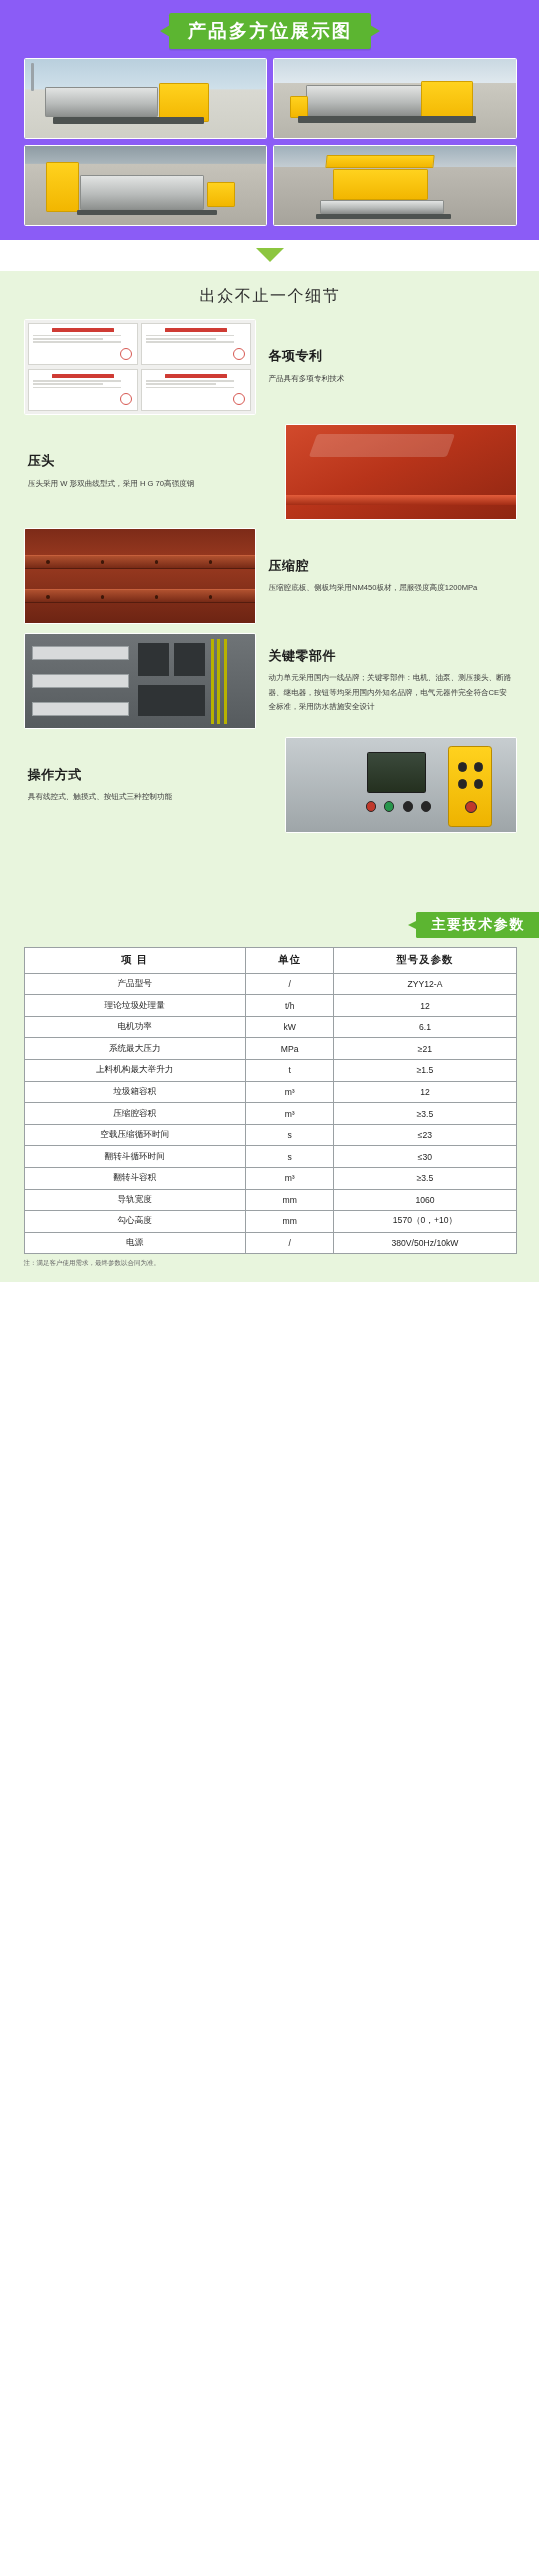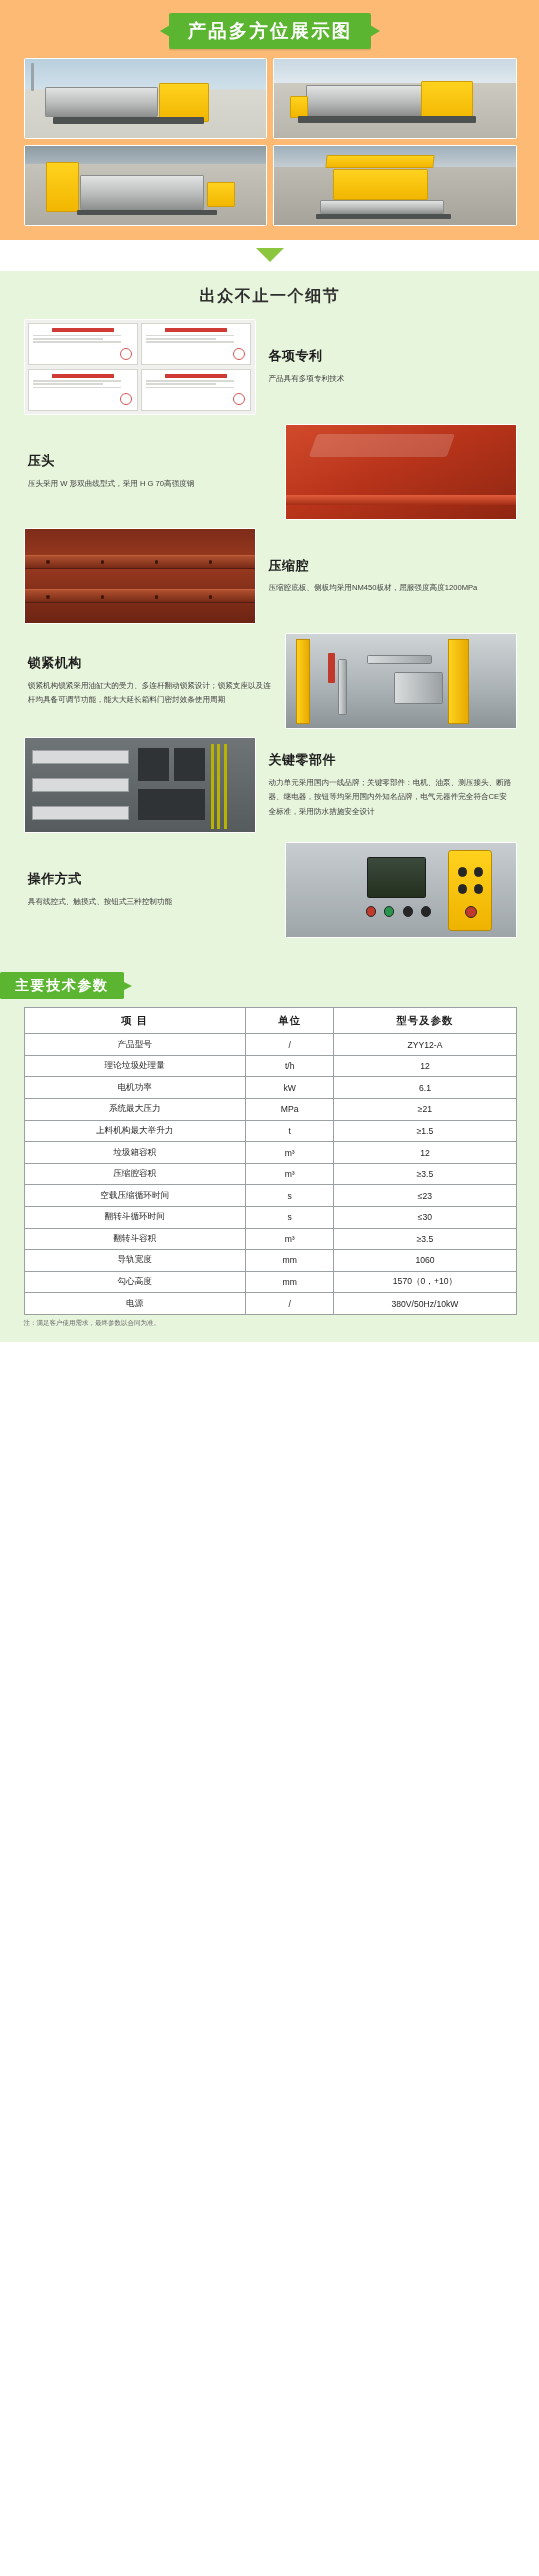--- a/index.html
+++ b/index.html
@@ -10,21 +10,21 @@
   }
   .page {
     width: 540px;
     margin: 0 auto;
     background: #ffffff;
     position: relative;
   }
 
   
   .sec-showcase {
-    background: #fdba74;
+    background: #8b5cf6;
     padding: 9.7px 0 14px 0;
   }
   .banner-title-wrap {
     display: flex;
     justify-content: center;
     align-items: center;
     margin: 3.2px 0 9.7px 0;
   }
   .banner-title {
     background: #5cb531;
@@ -124,21 +124,21 @@
   }
 
   
   .sec-details {
     background: #e8f5dd;
     padding: 12px 0 15px 0;
   }
   .sec-head {
     text-align: center;
     font-size: 16px;
-    font-weight: bold;
+    font-weight: normal;
     color: #2e2e2e;
     letter-spacing: 1.6px;
     margin: 3.2px 0 12px 0;
   }
   .detail-row {
     width: 493px;
     margin: 0 auto 8.6px auto;
     display: flex;
     align-items: center;
     gap: 8.6px;
@@ -317,21 +317,21 @@
   .ctrlimg .btn.red { background: #c0392b; }
   .ctrlimg .btn.grn { background: #27954b; }
   .ctrlimg .btn.blk { background: #262626; }
 
   
   .sec-spec {
     background: #e8f5dd;
     padding: 10.8px 0 5.4px 0;
   }
   .spec-title-wrap {
-    display: flex; justify-content: flex-start; margin-bottom: 8.6px;
+    display: flex; justify-content: flex-end; margin-bottom: 8.6px; margin-top: 44px;
   }
   .spec-title {
     background: #5cb531;
     color: #fff;
     font-size: 14px;
     font-weight: bold;
     letter-spacing: 1.6px;
     padding: 4.3px 15px;
     border-radius: 1.6px;
     position: relative;
@@ -494,36 +494,20 @@
           <div class="bolt" style="left:130px; top:66px;"></div>
           <div class="bolt" style="left:184px; top:66px;"></div>
         </div>
       </div>
       <div class="detail-txt txt-left">
         <div class="detail-title">压缩腔</div>
         <div class="detail-body">压缩腔底板、侧板均采用NM450板材，屈服强度高度1200MPa</div>
       </div>
     </div>
 
-    <div class="detail-row">
-      <div class="detail-txt txt-left">
-        <div class="detail-title">锁紧机构</div>
-        <div class="detail-body">锁紧机构锁紧采用油缸大的受力、多连杆翻动锁紧设计；锁紧支座以及连杆均具备可调节功能，能大大延长箱料门密封效条使用周期</div>
-      </div>
-      <div class="detail-img">
-        <div class="lockimg">
-          <div class="post" style="left:10.8px; top:5.4px; width:14px; height:85px;"></div>
-          <div class="post" style="left:162px; top:5.4px; width:21.6px; height:85px;"></div>
-          <div class="cyl" style="left:52px; top:25px; width:9.7px; height:56px;"></div>
-          <div class="cyl" style="left:81px; top:21.6px; width:65px; height:8.6px;"></div>
-          <div class="red" style="left:42px; top:19.4px; width:7.6px; height:30px;"></div>
-          <div class="cyl" style="left:108px; top:38px; width:49px; height:32px;"></div>
-        </div>
-      </div>
-    </div>
 
     <div class="detail-row">
       <div class="detail-img">
         <div class="panelimg">
           <div class="rail" style="left:7.6px; top:12px; width:97px; height:14px;"></div>
           <div class="rail" style="left:7.6px; top:40px; width:97px; height:14px;"></div>
           <div class="rail" style="left:7.6px; top:68px; width:97px; height:14px;"></div>
           <div class="blk" style="left:113px; top:9.7px; width:31px; height:33px;"></div>
           <div class="blk" style="left:149px; top:9.7px; width:31px; height:33px;"></div>
           <div class="blk" style="left:113px; top:51px; width:67px; height:31px;"></div>

